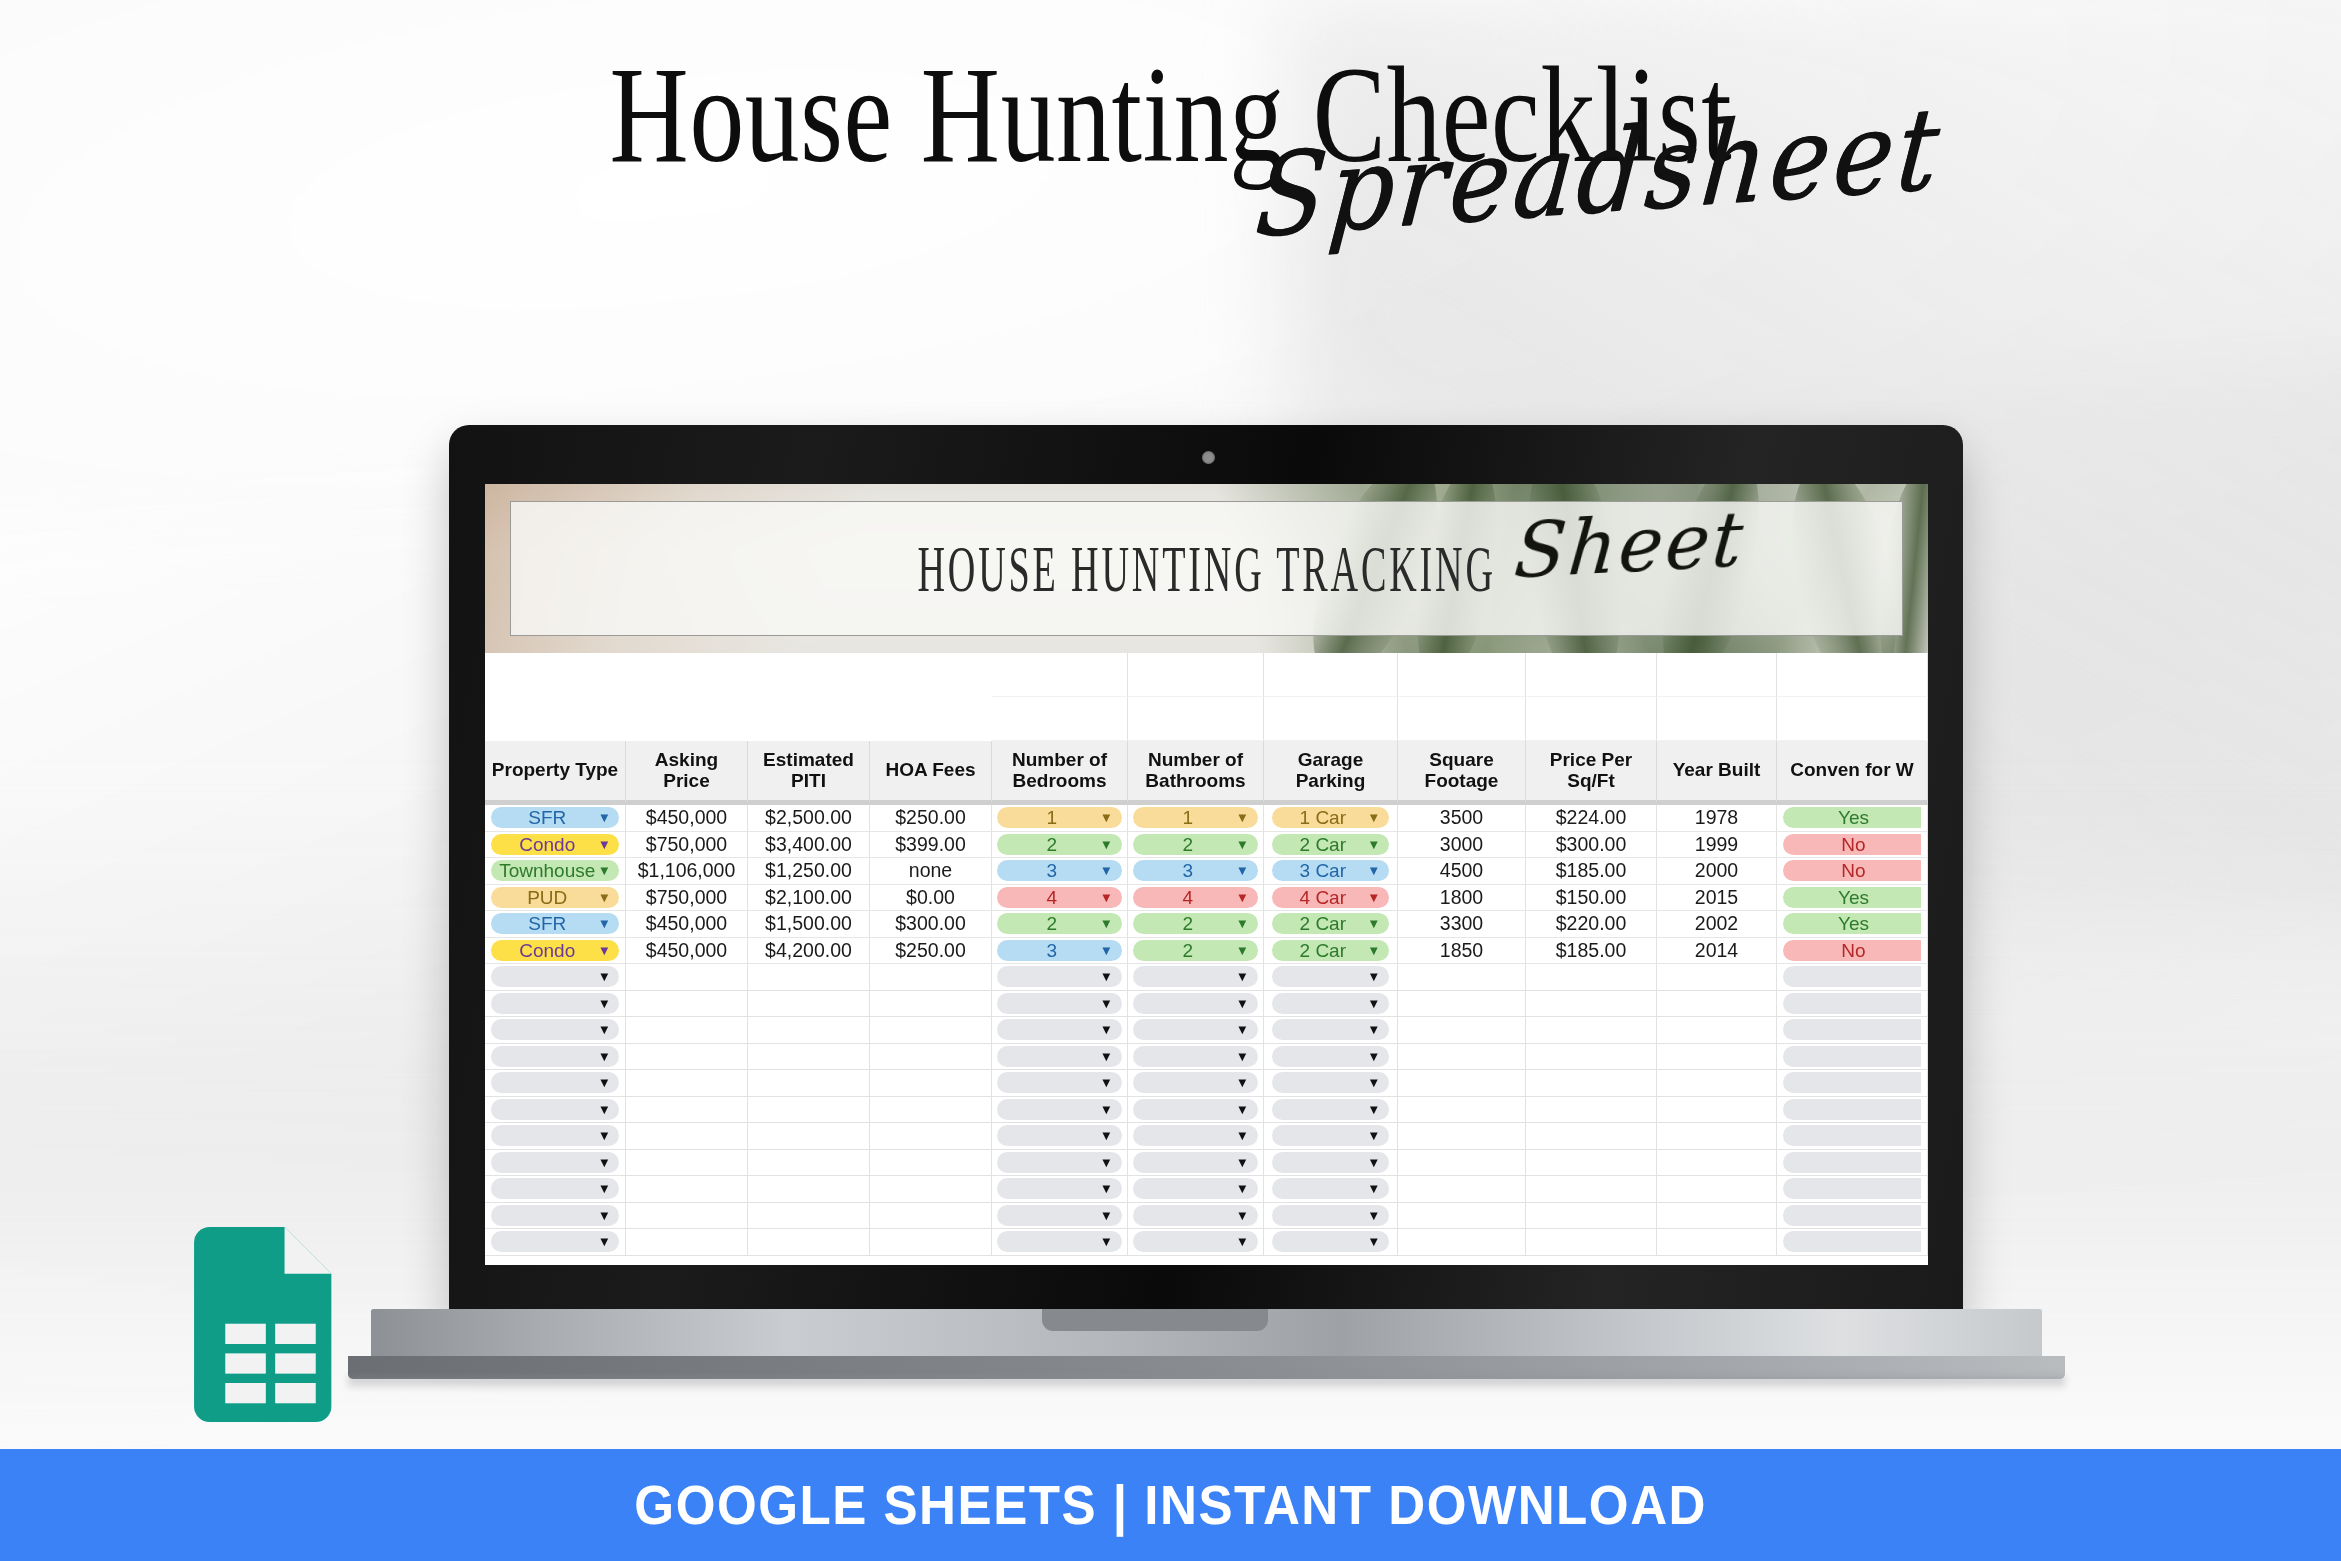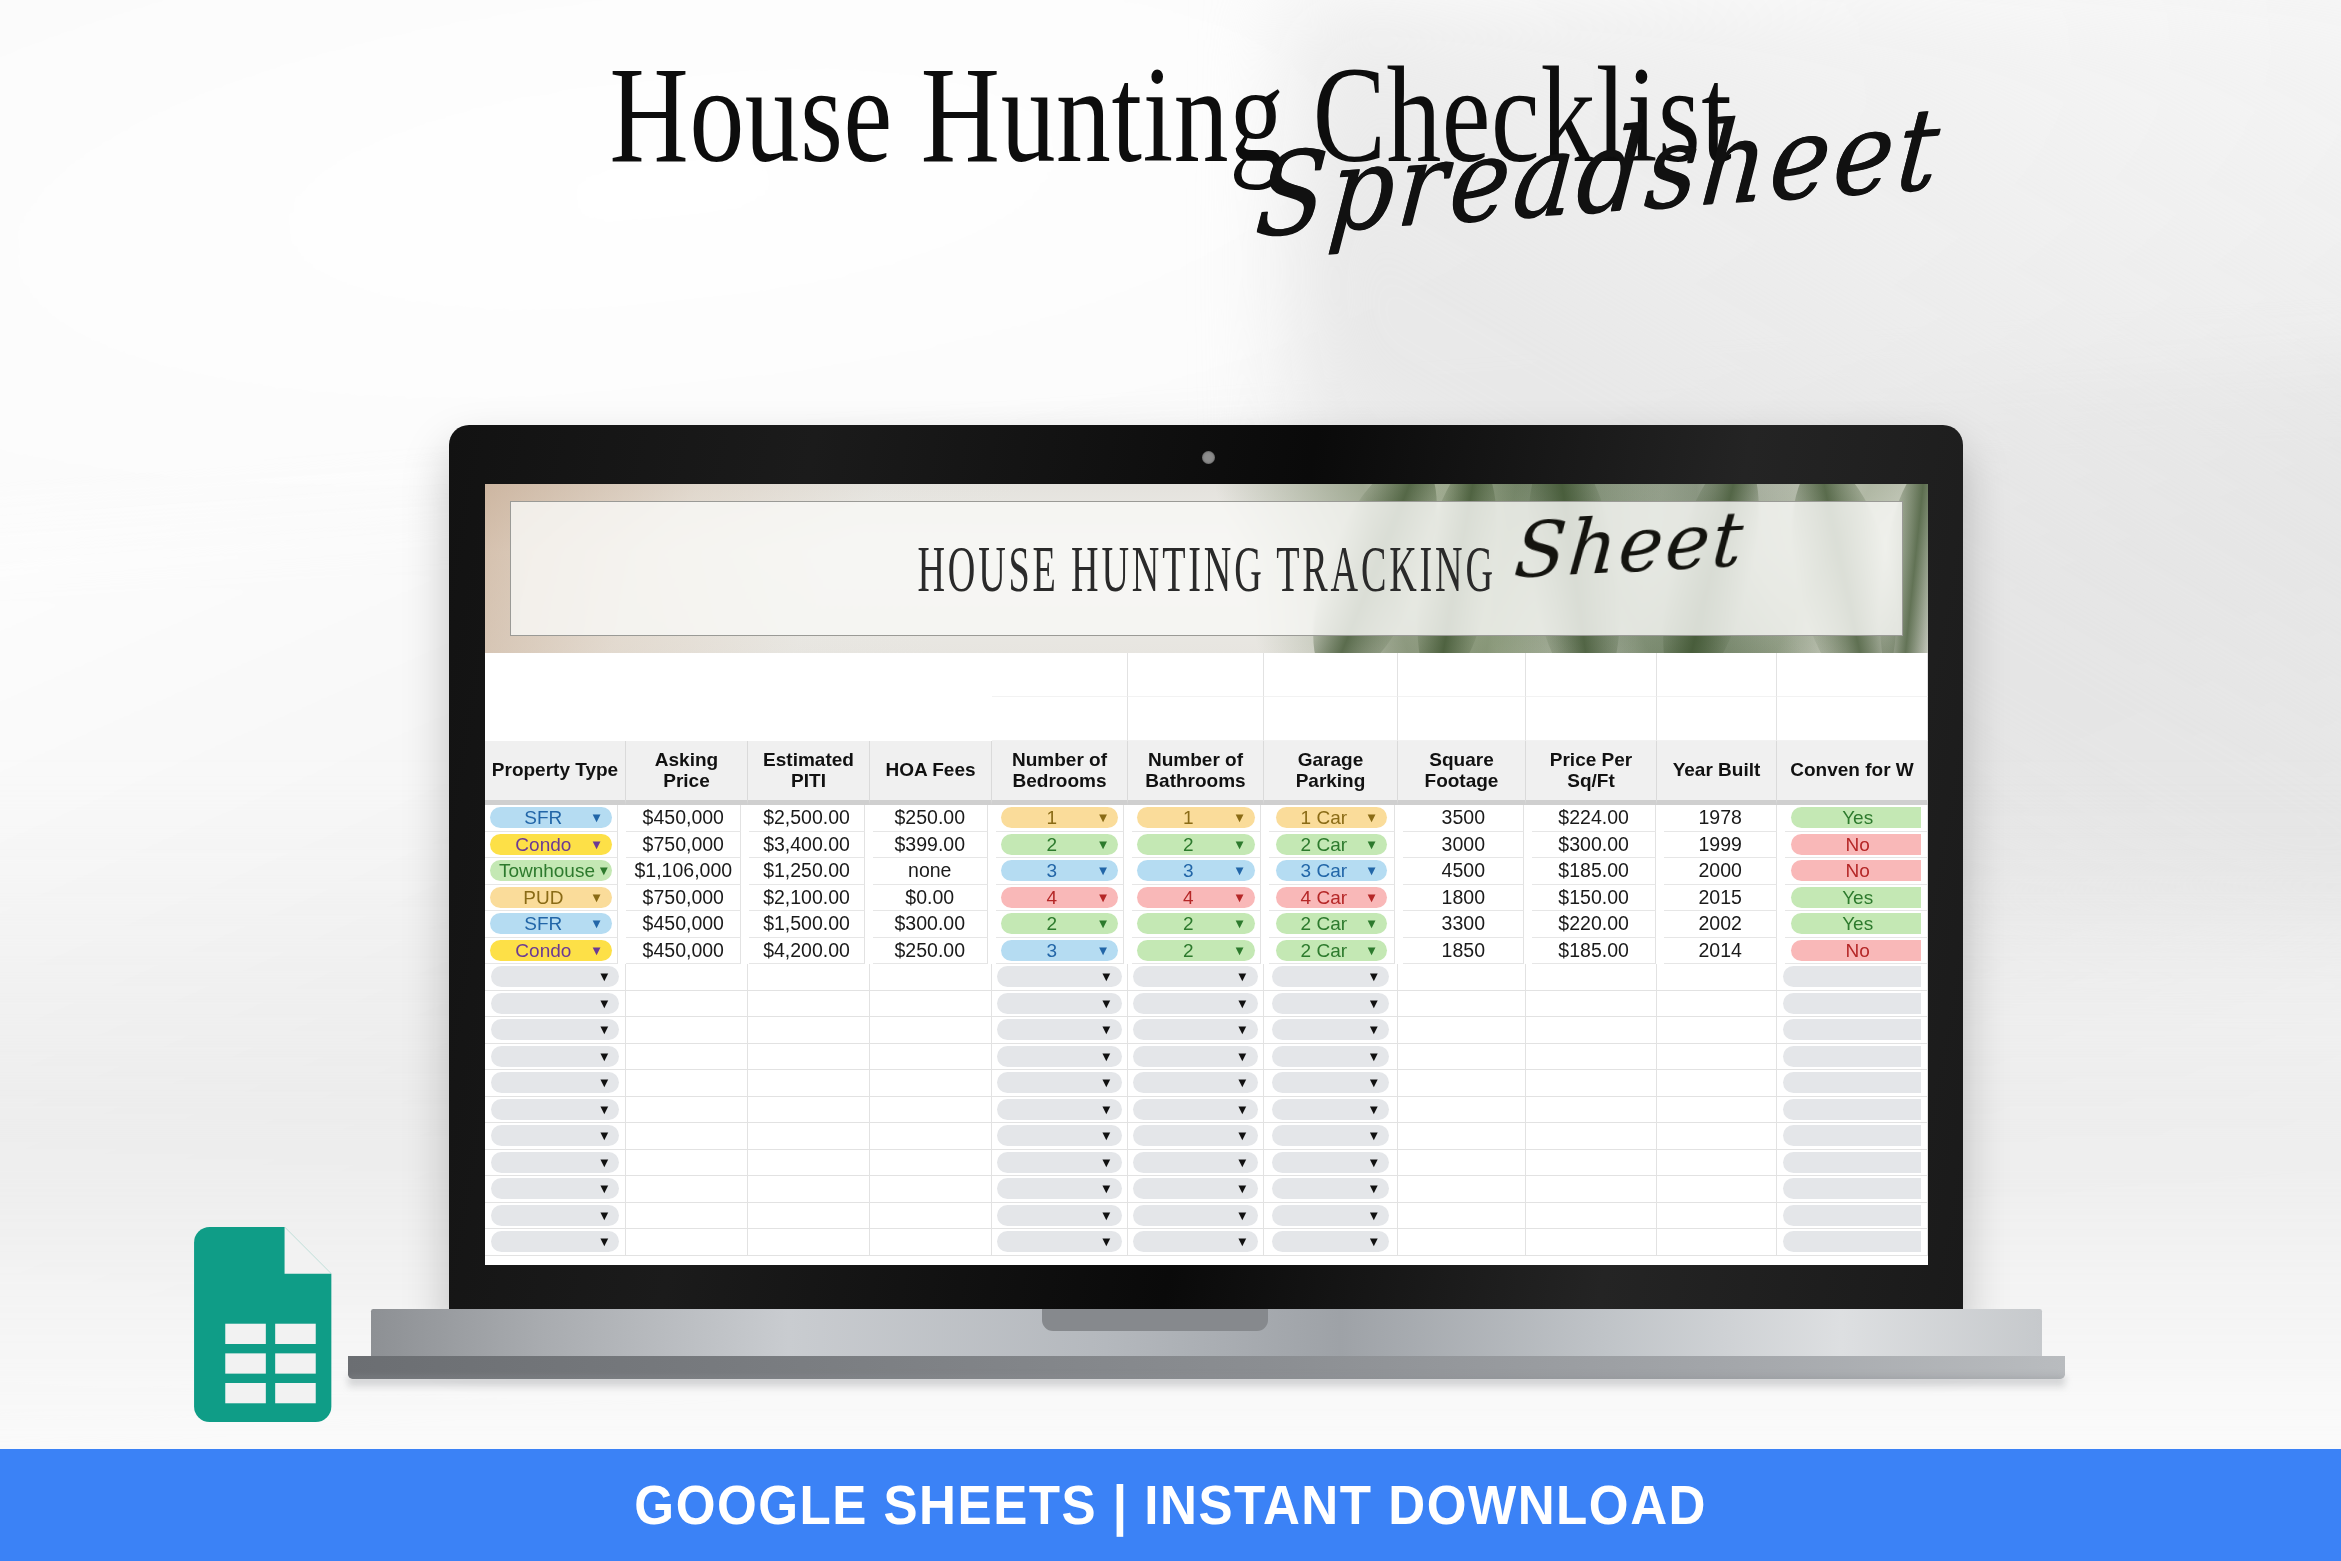--- a/index.html
+++ b/index.html
@@ -170,21 +170,21 @@
     background:#f0f0f0;
     font-weight:bold;
     font-size:19px;
     line-height:1.06;
     text-align:center;
     color:#111;
     border-bottom:5.5px solid #cfcfcf;
     border-right:0.8px solid #dadada;
     padding:0 3.1px;
   }
-  .data-row { height:26.5px;gap:8px; }
+  .data-row { height:26.5px; }
   .data-row .cell { font-size:19.5px; border-bottom:0.8px solid #e6e6e6; }
   .empty-row { height:26.5px; }
 
   
   .c0{width:141px}.c1{width:122px}.c2{width:122px}.c3{width:122px}
   .c4{width:136px}.c5{width:136px}.c6{width:134px}.c7{width:128px}
   .c8{width:131px}.c9{width:120px}.c10{width:151px}
 
   
   .chip {

